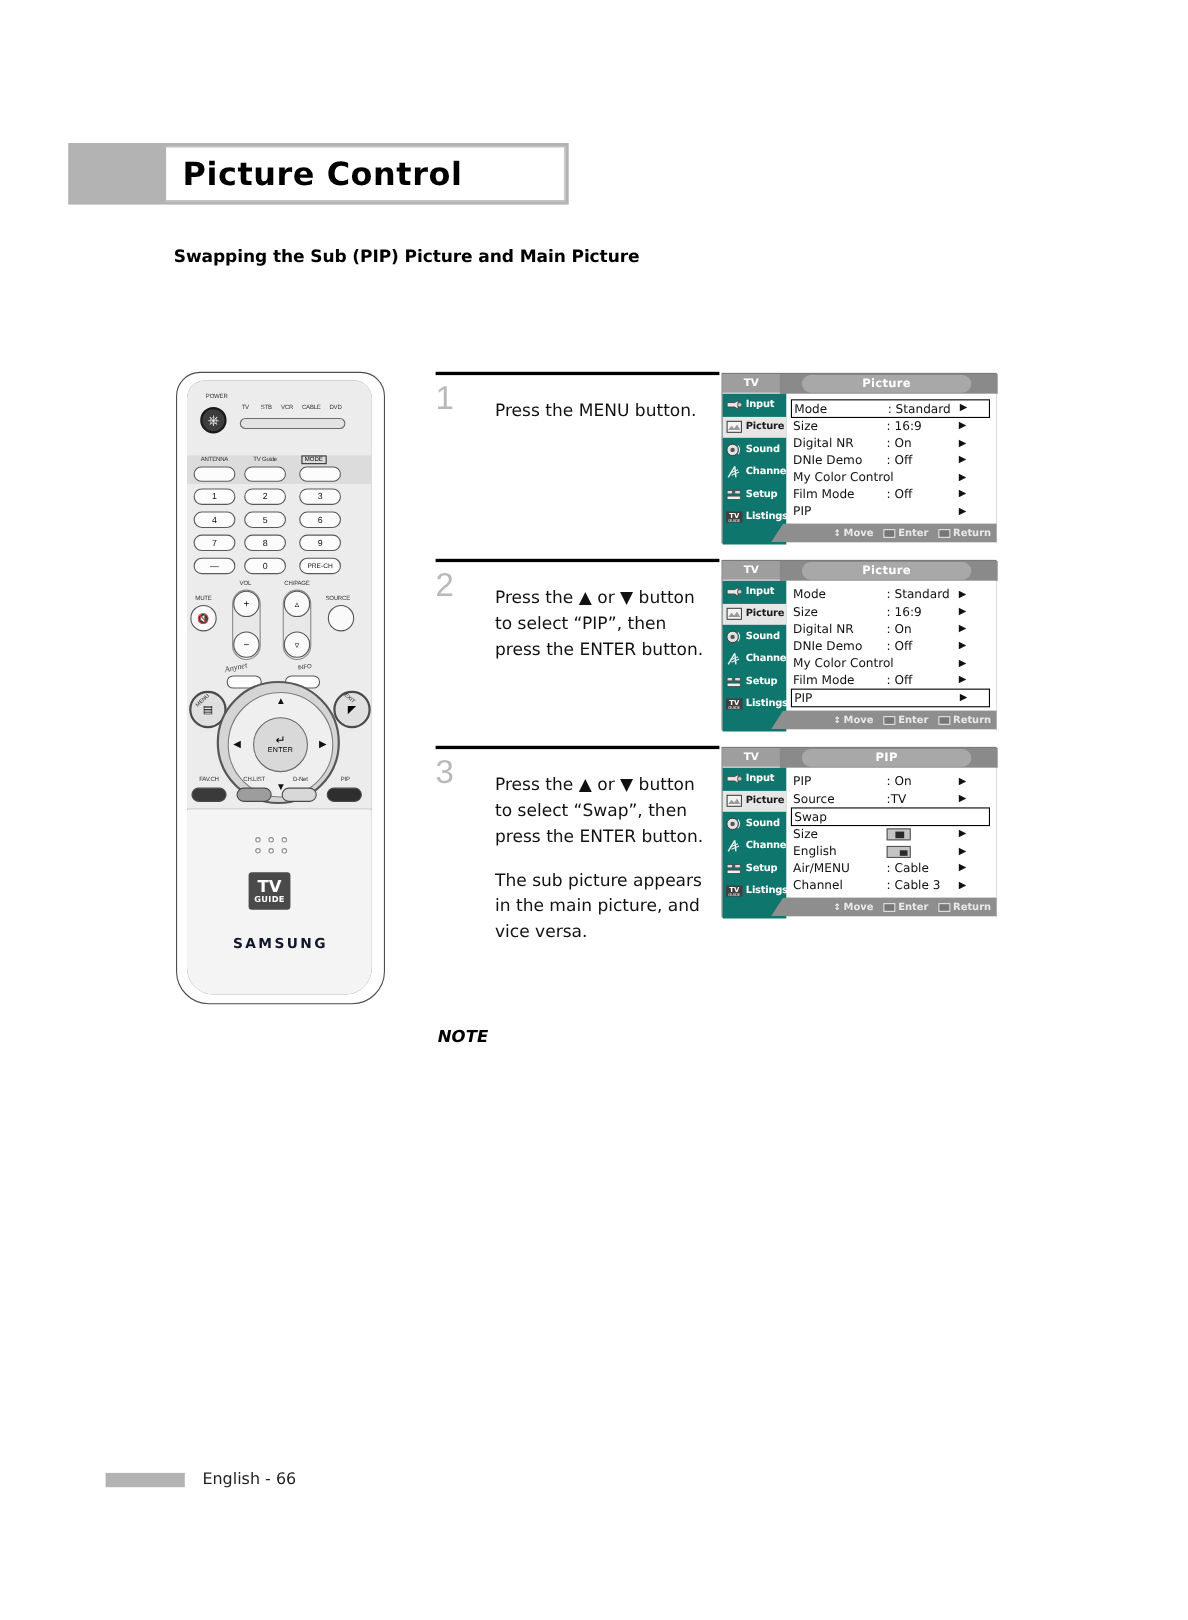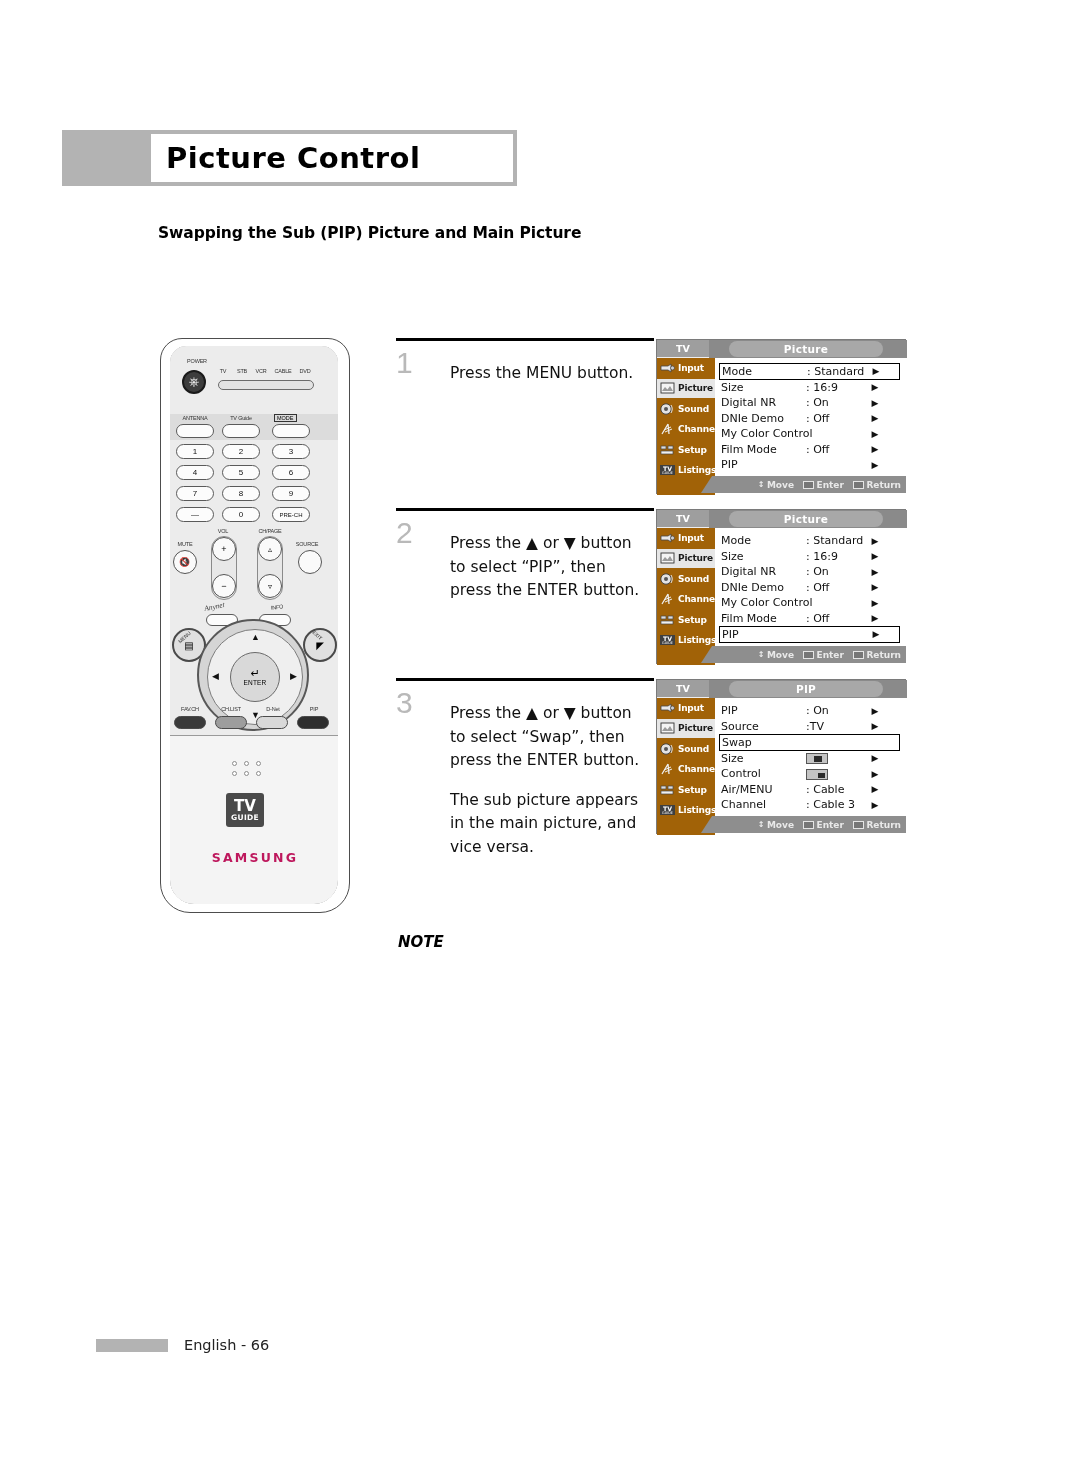--- a/index.html
+++ b/index.html
@@ -153,21 +153,21 @@
     display:flex; flex-direction:column; align-items:center; justify-content:center;
     color:#fff;
   }
   #tvguide-logo .tv { font-size:15px; font-weight:bold; line-height:14px;
      font-family:"DejaVu Sans", sans-serif; }
   #tvguide-logo .guide { font-size:7.5px; font-weight:bold; line-height:9px;
      font-family:"DejaVu Sans", sans-serif; letter-spacing:0.3px; }
   #samsung-brand {
     position:absolute; left:0; top:512px; width:190px;
     text-align:center; font-size:12.5px; font-weight:bold;
-    letter-spacing:2.2px; color:#be185d;
+    letter-spacing:2.2px; color:#0f172a;
     font-family:"DejaVu Sans", sans-serif;
   }
   .anynet-logo {
     position:absolute; font-size:7.5px; font-style:italic; color:#444;
     transform:rotate(-12deg); font-family:"Liberation Serif", serif;
   }
 
   
   .step-block { position:absolute; left:396px; width:258px; }
   .step-rule {
@@ -207,21 +207,21 @@
   .osd-title-pill {
     position:absolute; left:72px; top:1px; width:154px; height:16px;
     background:#a8a8a8; border-radius:999px;
     display:flex; align-items:center; justify-content:center;
     font-size:10.5px; font-weight:bold; color:#fff;
     font-family:"DejaVu Sans", sans-serif;
     letter-spacing:0.3px;
   }
   .osd-side {
     position:absolute; left:0; top:18px; width:58px; height:137px;
-    background:#a16207;
+    background:#0f766e;
   }
   .osd-side-item {
     position:relative; height:19px; margin-bottom:1.6px;
     display:flex; align-items:center;
     padding-left:2px;
   }
   .osd-side-item .sico {
     width:17px; height:14px; margin-right:2px; flex:0 0 auto;
     position:relative;
   }
@@ -773,21 +773,21 @@
         <span class="lbl" style="width:161px">Swap</span>
       </div>
       <div class="osd-row">
         <span class="lbl">Size</span>
         <span class="val">
           <span class="pip-swatch"><i></i></span>
         </span>
         <span class="arw">▶</span>
       </div>
       <div class="osd-row">
-        <span class="lbl">Control</span>
+        <span class="lbl">English</span>
         <span class="val">
           <span class="pip-swatch pos"><i></i></span>
         </span>
         <span class="arw">▶</span>
       </div>
       <div class="osd-row">
         <span class="lbl">Air/MENU</span>
         <span class="val">: Cable</span>
         <span class="arw">▶</span>
       </div>

